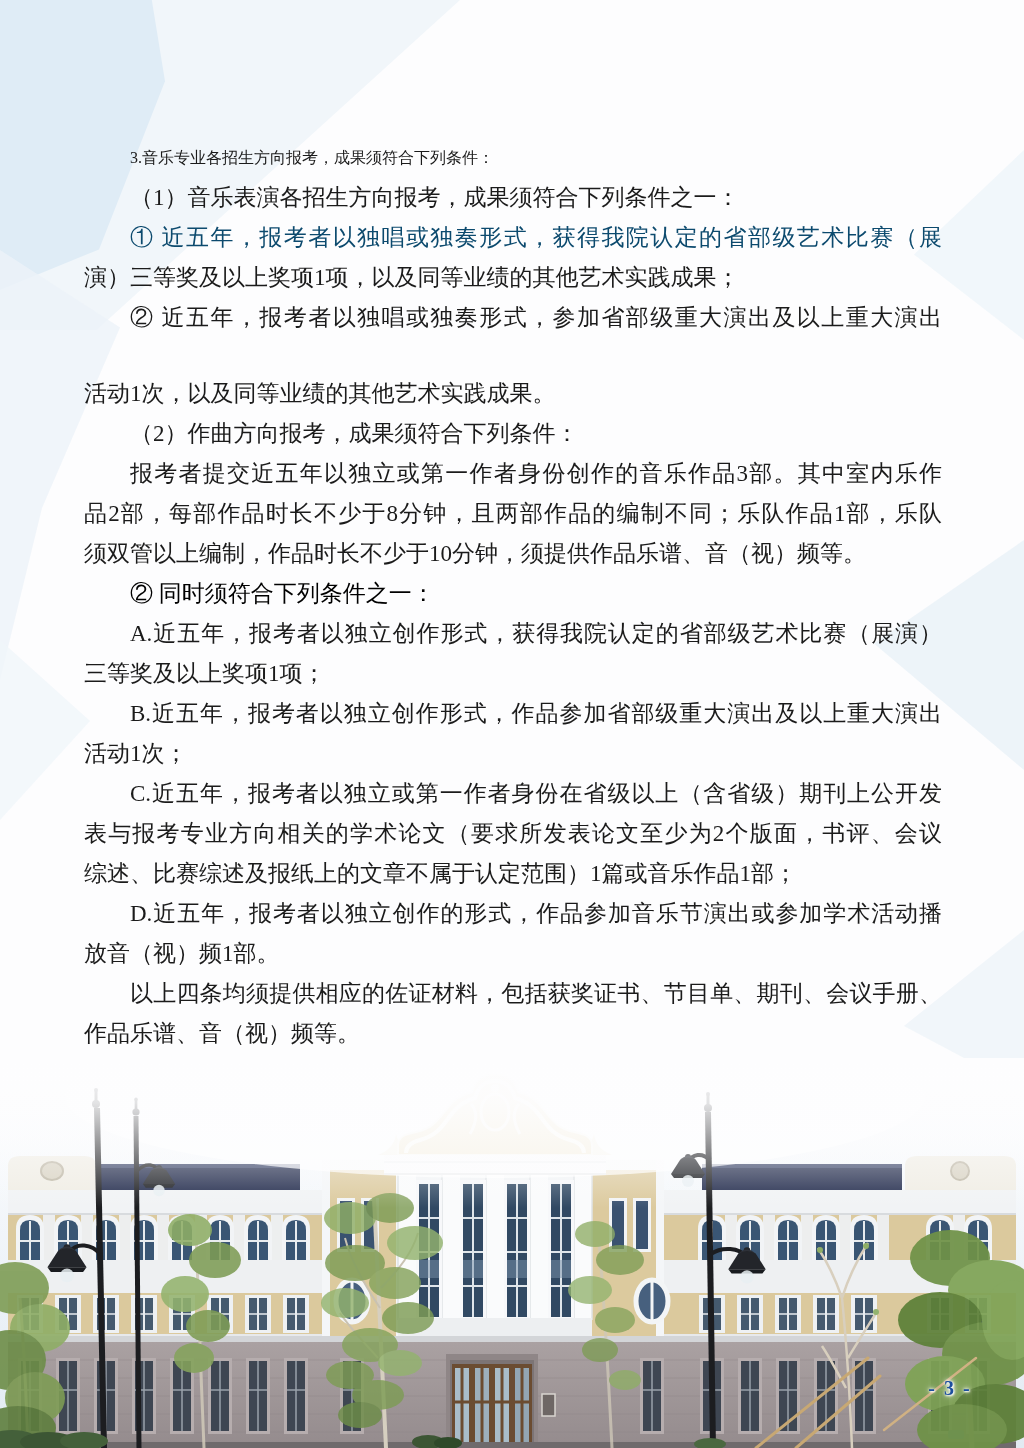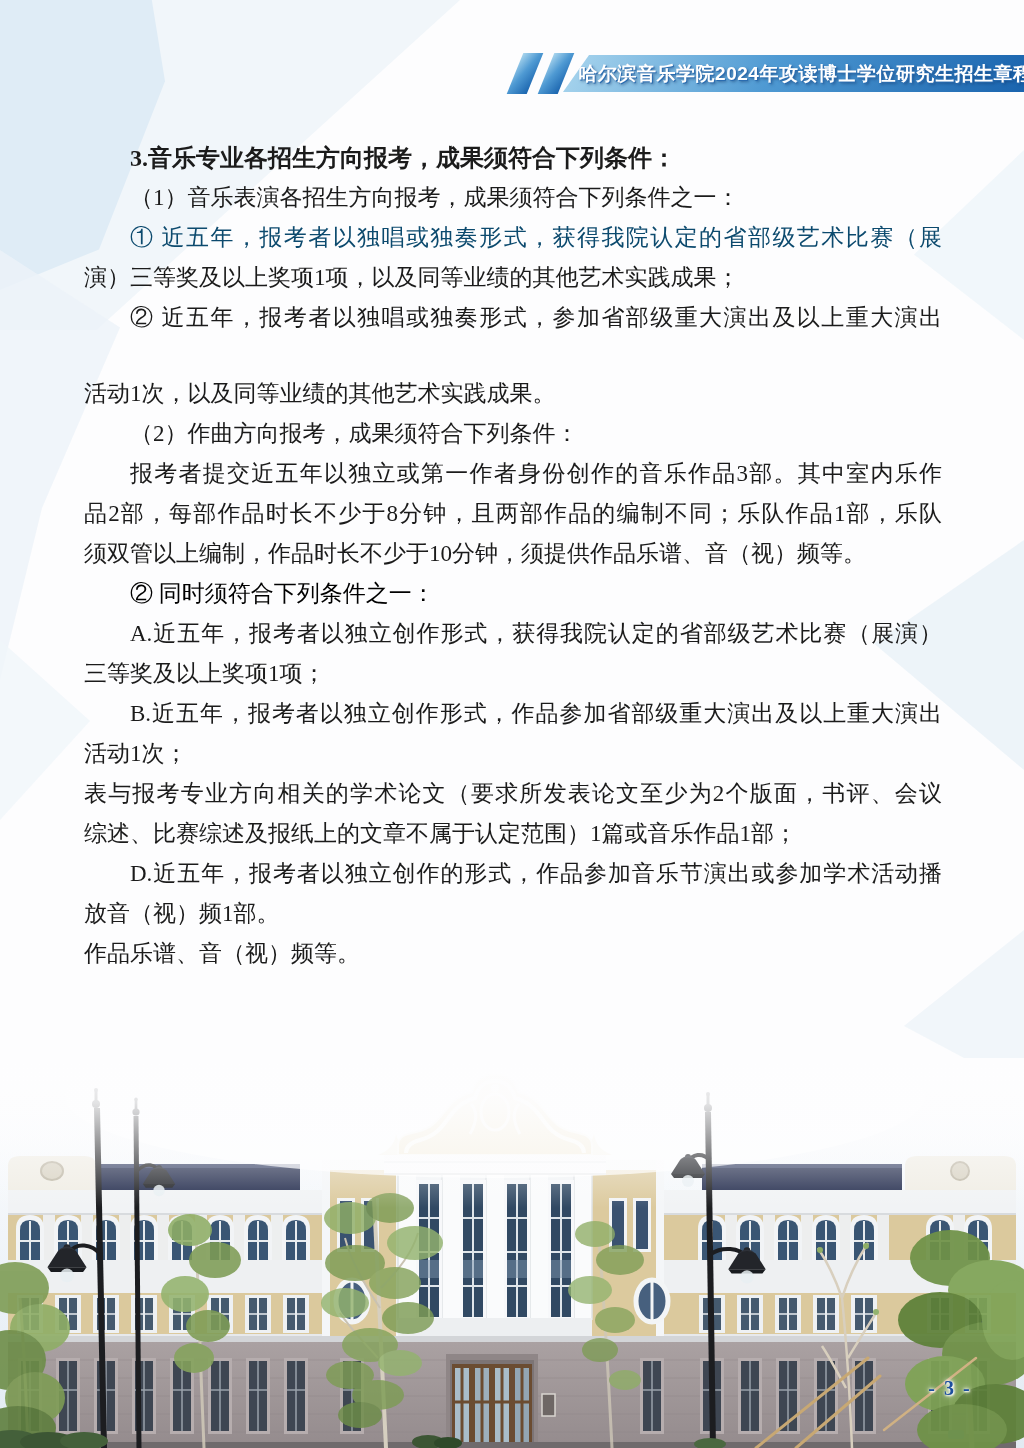--- a/index.html
+++ b/index.html
@@ -35,21 +35,21 @@
   .banner-title{font-family:"Liberation Sans","DejaVu Sans",sans-serif;
           font-size:19px;font-weight:bold;color:#ffffff;white-space:nowrap;
           padding-left:34px;padding-right:10px;letter-spacing:.5px;
           text-shadow:1px 1px 0 #2a6cb0,2px 2px 3px rgba(15,50,100,.55);}
 
   
   .text-block{position:absolute;left:84px;top:138px;width:858px;}
   .line{height:40px;line-height:40px;font-size:23px;color:#1b1b1b;overflow:hidden;}
   .line.ind{padding-left:46px;}
   .line.just{text-align:justify;text-align-last:justify;}
-  .line.bold{font-weight:bold;font-size:24px;}
+  .line.bold{font-weight:normal;font-size:16px;}
 
   
   .photo{position:absolute;left:0;top:1058px;width:1024px;height:390px;margin:0;}
   .photo svg{display:block;}
   .photo-fade{position:absolute;left:0;top:0;width:1024px;height:150px;
       background:linear-gradient(180deg,#fdfdfe 0%,rgba(253,253,254,.88) 30%,rgba(253,253,254,0) 100%);}
 
   .page-number{position:absolute;left:908px;top:1374px;width:84px;height:28px;
       text-align:center;font-size:20px;line-height:28px;font-weight:bold;
       font-family:"Liberation Serif","DejaVu Serif",serif;color:#1d4f9e;letter-spacing:2px;
@@ -61,48 +61,43 @@
 <div class="page">
 
   <div class="bg-poly bp1"></div>
   <div class="bg-poly bp2"></div>
   <div class="bg-poly bp3"></div>
   <div class="bg-poly bp4"></div>
   <div class="bg-poly bp5"></div>
   <div class="bg-poly bp6"></div>
   <div class="bg-poly bp7"></div>
 
-  <header class="banner-wrap">
-    <span class="stripe s1" style="background: linear-gradient(115deg, rgb(170, 214, 238) 0%, rgb(79, 154, 211) 45%, rgb(26, 100, 174) 100%);"></span>
-    <span class="stripe s2" style="background: linear-gradient(115deg, rgb(170, 214, 238) 0%, rgb(79, 154, 211) 45%, rgb(26, 100, 174) 100%);"></span>
-    <div class="banner" style="background: linear-gradient(115deg, rgb(170, 214, 238) 0%, rgb(79, 154, 211) 45%, rgb(26, 100, 174) 100%);">
-      <span class="banner-title">哈尔滨音乐学院2024年攻读博士学位研究生招生章程</span>
-    </div>
-  </header>
 
   <main id="text-block" class="text-block">
       <div class="line ind bold" style="color: rgb(27, 27, 27);">3.音乐专业各招生方向报考，成果须符合下列条件：</div>
       <div class="line ind" style="color: rgb(27, 27, 27);">（1）音乐表演各招生方向报考，成果须符合下列条件之一：</div>
       <div class="line ind just" style="color: #0c4a6e;">① 近五年，报考者以独唱或独奏形式，获得我院认定的省部级艺术比赛（展</div>
       <div class="line" style="color: rgb(27, 27, 27);">演）三等奖及以上奖项1项，以及同等业绩的其他艺术实践成果；</div>
       <div class="line ind just" style="color: rgb(27, 27, 27);">② 近五年，报考者以独唱或独奏形式，参加省部级重大演出及以上重大演出</div>
       <div class="line" style="color: rgb(27, 27, 27); margin-top: 36px;">活动1次，以及同等业绩的其他艺术实践成果。</div>
       <div class="line ind" style="color: rgb(27, 27, 27);">（2）作曲方向报考，成果须符合下列条件：</div>
       <div class="line ind just" style="color: rgb(27, 27, 27);">报考者提交近五年以独立或第一作者身份创作的音乐作品3部。其中室内乐作</div>
       <div class="line just" style="color: rgb(27, 27, 27);">品2部，每部作品时长不少于8分钟，且两部作品的编制不同；乐队作品1部，乐队</div>
       <div class="line" style="color: rgb(27, 27, 27);">须双管以上编制，作品时长不少于10分钟，须提供作品乐谱、音（视）频等。</div>
       <div class="line ind" style="color: #000000;">② 同时须符合下列条件之一：</div>
       <div class="line ind just" style="color: rgb(27, 27, 27);">A.近五年，报考者以独立创作形式，获得我院认定的省部级艺术比赛（展演）</div>
       <div class="line" style="color: rgb(27, 27, 27);">三等奖及以上奖项1项；</div>
       <div class="line ind just" style="color: rgb(27, 27, 27);">B.近五年，报考者以独立创作形式，作品参加省部级重大演出及以上重大演出</div>
       <div class="line" style="color: rgb(27, 27, 27);">活动1次；</div>
+      <div class="line ind just" style="color: rgb(27, 27, 27);">C.近五年，报考者以独立或第一作者身份在省级以上（含省级）期刊上公开发</div>
       <div class="line just" style="color: rgb(27, 27, 27);">表与报考专业方向相关的学术论文（要求所发表论文至少为2个版面，书评、会议</div>
       <div class="line" style="color: rgb(27, 27, 27);">综述、比赛综述及报纸上的文章不属于认定范围）1篇或音乐作品1部；</div>
       <div class="line ind just" style="color: rgb(27, 27, 27);">D.近五年，报考者以独立创作的形式，作品参加音乐节演出或参加学术活动播</div>
       <div class="line" style="color: rgb(27, 27, 27);">放音（视）频1部。</div>
+      <div class="line ind just" style="color: rgb(27, 27, 27);">以上四条均须提供相应的佐证材料，包括获奖证书、节目单、期刊、会议手册、</div>
       <div class="line" style="color: rgb(27, 27, 27);">作品乐谱、音（视）频等。</div>
     </main>
 
   <figure class="photo">
     <svg width="1024" height="390" viewBox="0 0 1024 390" xmlns="http://www.w3.org/2000/svg">
       <defs>
         <linearGradient id="skyG" x1="0" y1="0" x2="0" y2="1">
           <stop offset="0" stop-color="#ffffff"></stop>
             <stop offset=".55" stop-color="#eef3f8"></stop>
             <stop offset="1" stop-color="#e2eaf2"></stop>

